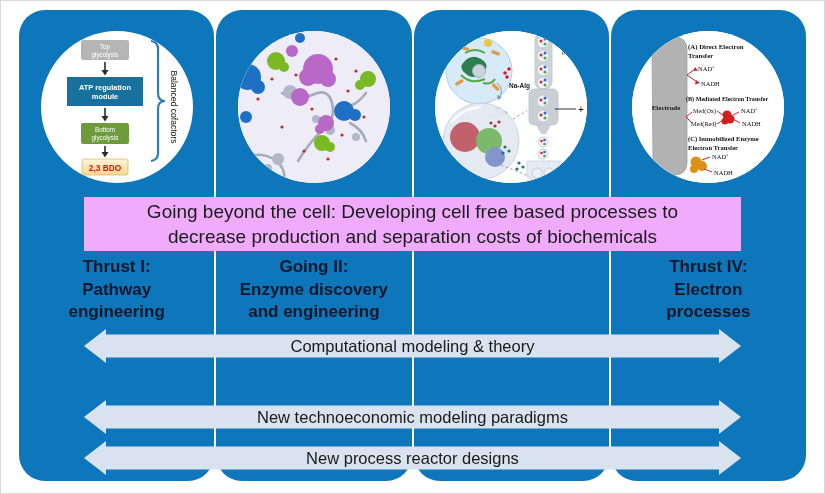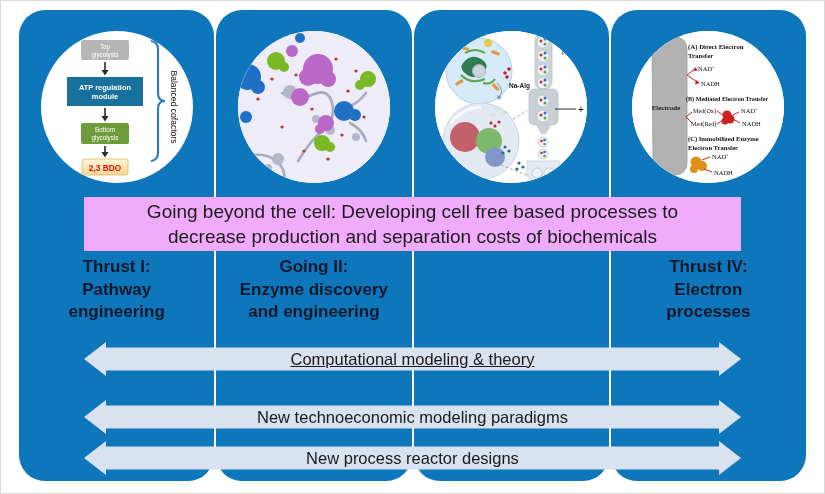--- a/index.html
+++ b/index.html
@@ -19,21 +19,21 @@
     display:flex;flex-direction:column;justify-content:center;text-align:center;
     font-weight:400;font-size:19px;line-height:25px;color:#1b1b1b;z-index:4;
   }
   
   .parrow{
     position:absolute;left:84px;width:657px;height:34px;background:#d9e2ef;z-index:4;
     clip-path:polygon(0 50%,3.35% 0,3.35% 16%,96.65% 16%,96.65% 0,100% 50%,96.65% 100%,96.65% 84%,3.35% 84%,3.35% 100%);
     display:flex;align-items:center;justify-content:center;
     font-size:16.5px;color:#1a1a1a;
   }
-  .parrow.a1{top:342px;text-decoration:underline;} .parrow.a2{top:400px;} .parrow.a3{top:441px;}
+  .parrow.a1{top:329px;} .parrow.a2{top:400px;} .parrow.a3{top:441px;}
   svg{display:block;}
   .serif{font-family:"Liberation Serif",serif;}
 </style>
 </head>
 <body>
 
 <div class="slide">
 
   <div class="cols">
 

